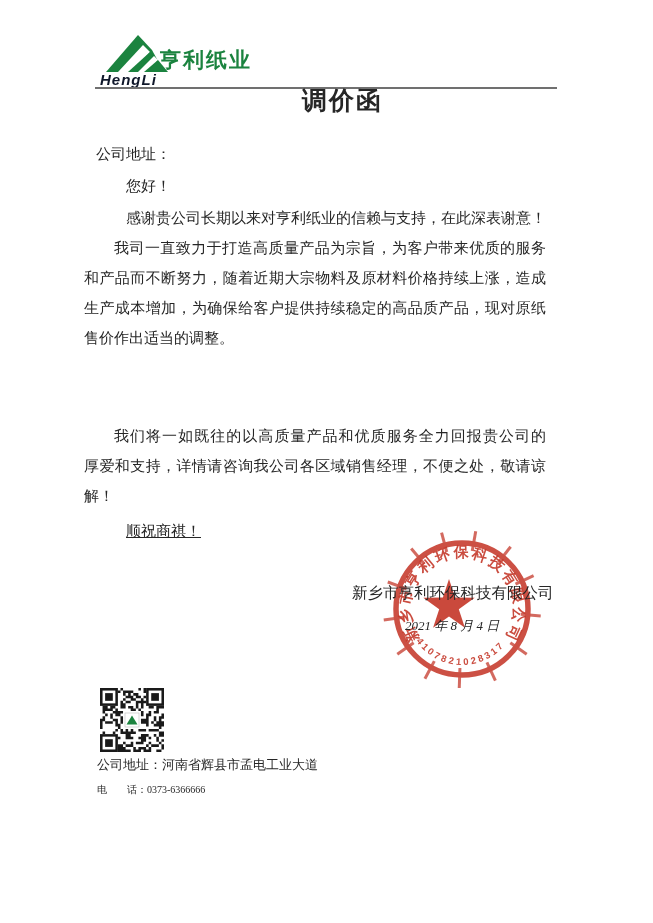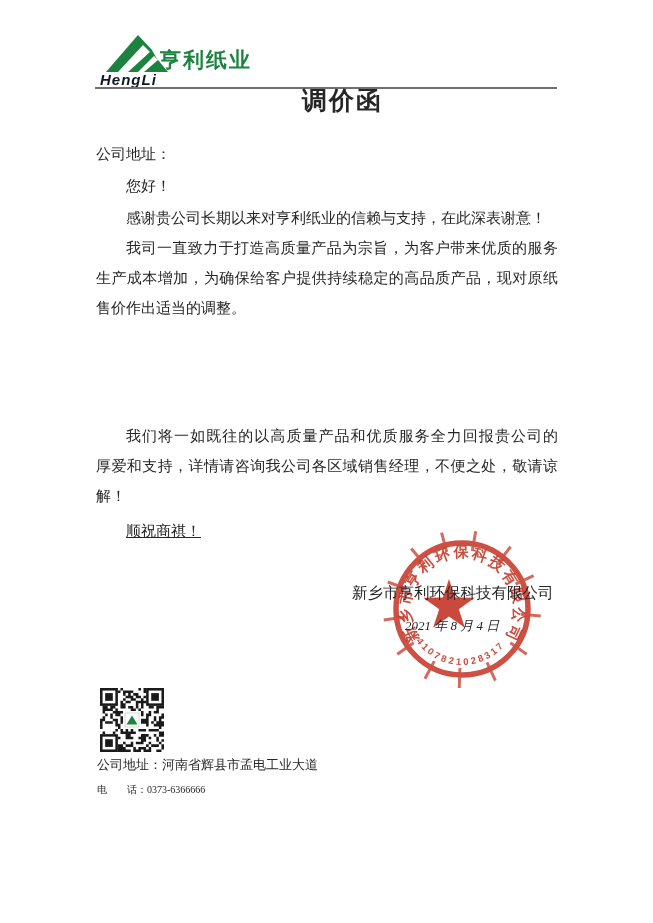--- a/index.html
+++ b/index.html
@@ -26,21 +26,21 @@
   
   .title {
     position:absolute; left:0; top:84px; width:653px; text-align:center;
     font-size:25px; font-weight:bold; letter-spacing:2px;margin-left:16px;
   }
   
   .bodyline { position:absolute; left:96px; width:462px; font-size:15px; line-height:30px; }
   .indent { text-indent:2em; }
   .fill { text-align:justify; text-align-last:justify; }
   .bold { font-weight:bold; }
-  .para { position:absolute; left:96px; width:462px; font-size:15px; line-height:30px; }
+  .para { position:absolute; left:84px; width:462px; font-size:15px; line-height:30px; }
   .para > div { height:30px; }
   
   .sig-company { position:absolute; left:352px; top:583px; font-size:15.5px; z-index:3; }
   .sig-date   { position:absolute; left:405px; top:617px; font-size:13px; z-index:3;font-style:italic; }
   .seal { position:absolute; left:374px; top:521px; width:176px; height:176px; z-index:2; }
   
   .qr { position:absolute; left:100px; top:688px; width:64px; height:64px; }
   .addr-line  { position:absolute; left:97px; top:756px; font-size:13px; }
   .phone-line { position:absolute; left:97px; top:783px; font-size:10px; }
 </style>
@@ -63,20 +63,21 @@
   <div class="rule"></div>
 
   <div class="title">调价函</div>
 
   <div class="bodyline" style="top:139px;">公司地址：</div>
   <div class="bodyline indent" style="top:203px;">感谢贵公司长期以来对亨利纸业的信赖与支持，在此深表谢意！</div>
   <div class="bodyline indent" style="top:171px;">您好！</div>
 
   <div class="para" style="top:233px;">
     <div class="indent fill">我司一直致力于打造高质量产品为宗旨，为客户带来优质的服务</div>
+    <div class="fill">和产品而不断努力，随着近期大宗物料及原材料价格持续上涨，造成</div>
     <div class="fill">生产成本增加，为确保给客户提供持续稳定的高品质产品，现对原纸</div>
     <div>售价作出适当的调整。</div>
   </div>
 
 
   <div class="para" style="top:421px;">
     <div class="indent fill">我们将一如既往的以高质量产品和优质服务全力回报贵公司的</div>
     <div class="fill">厚爱和支持，详情请咨询我公司各区域销售经理，不便之处，敬请谅</div>
     <div>解！</div>
   </div>

